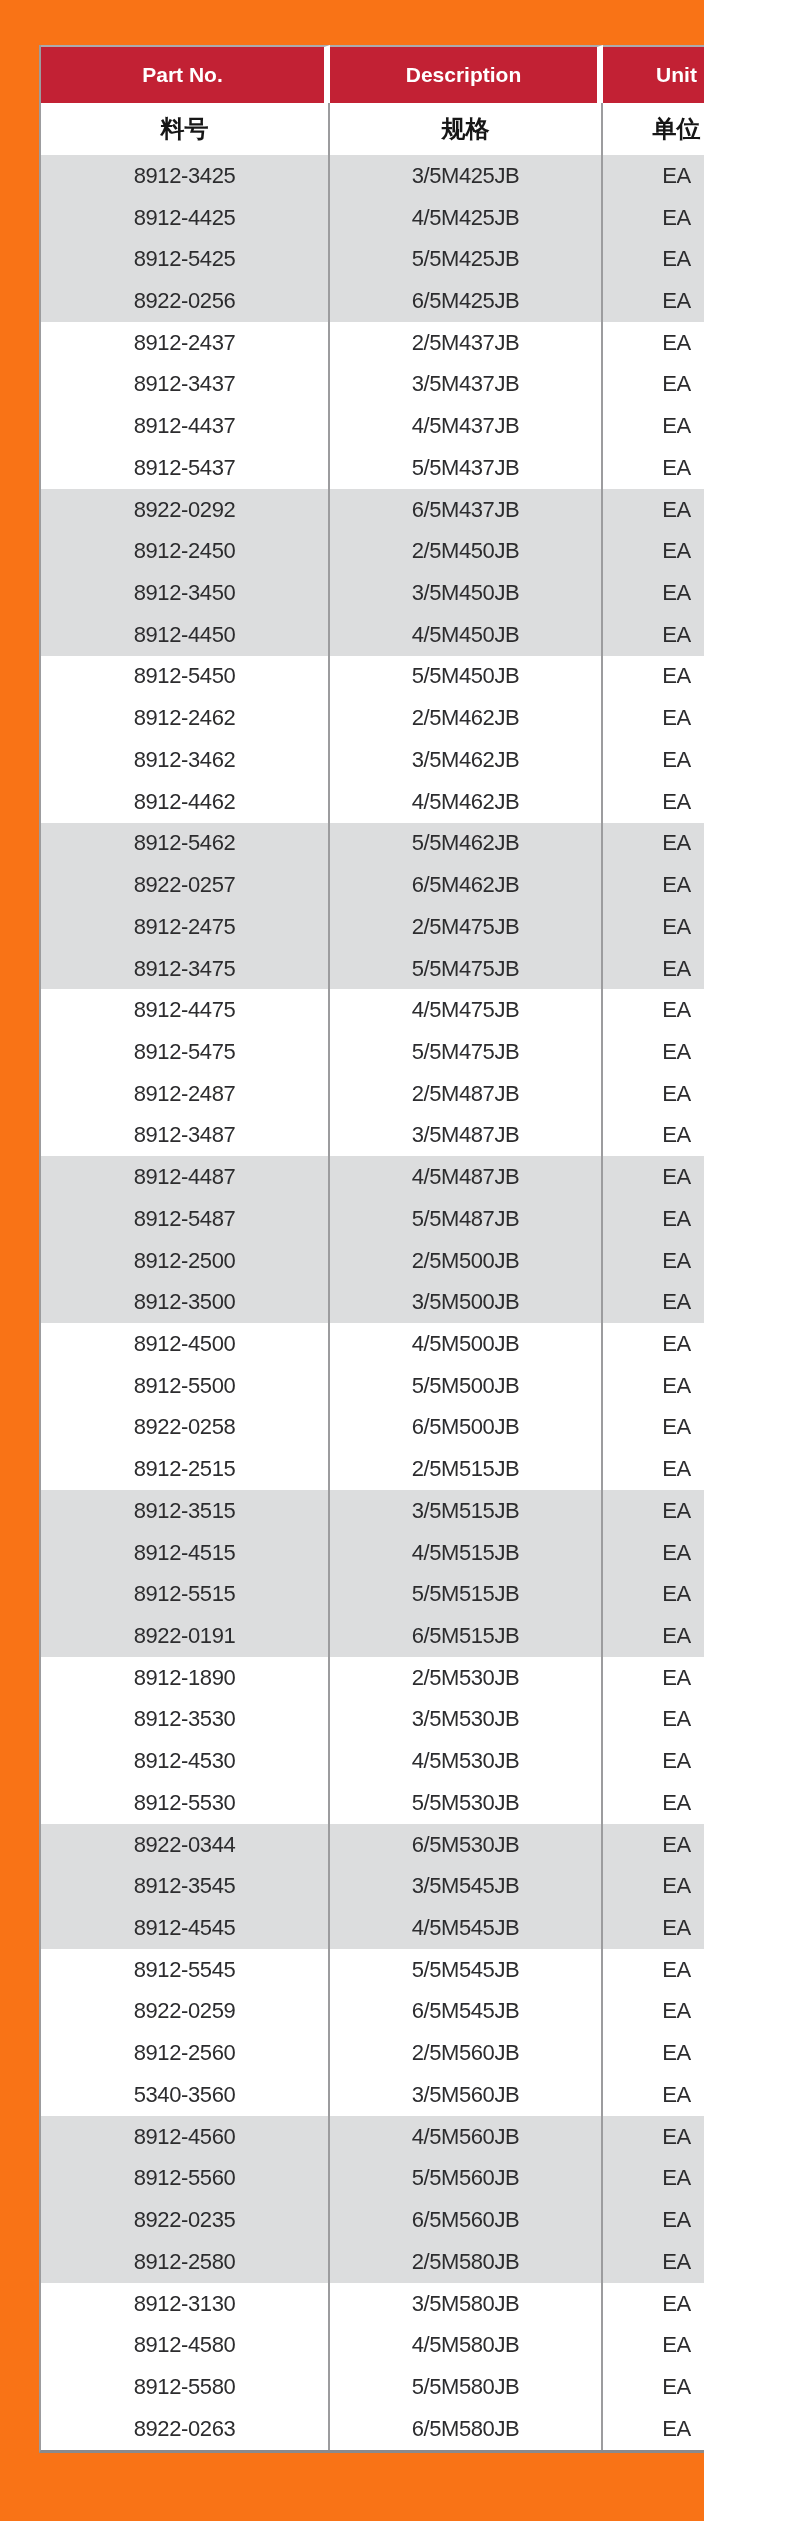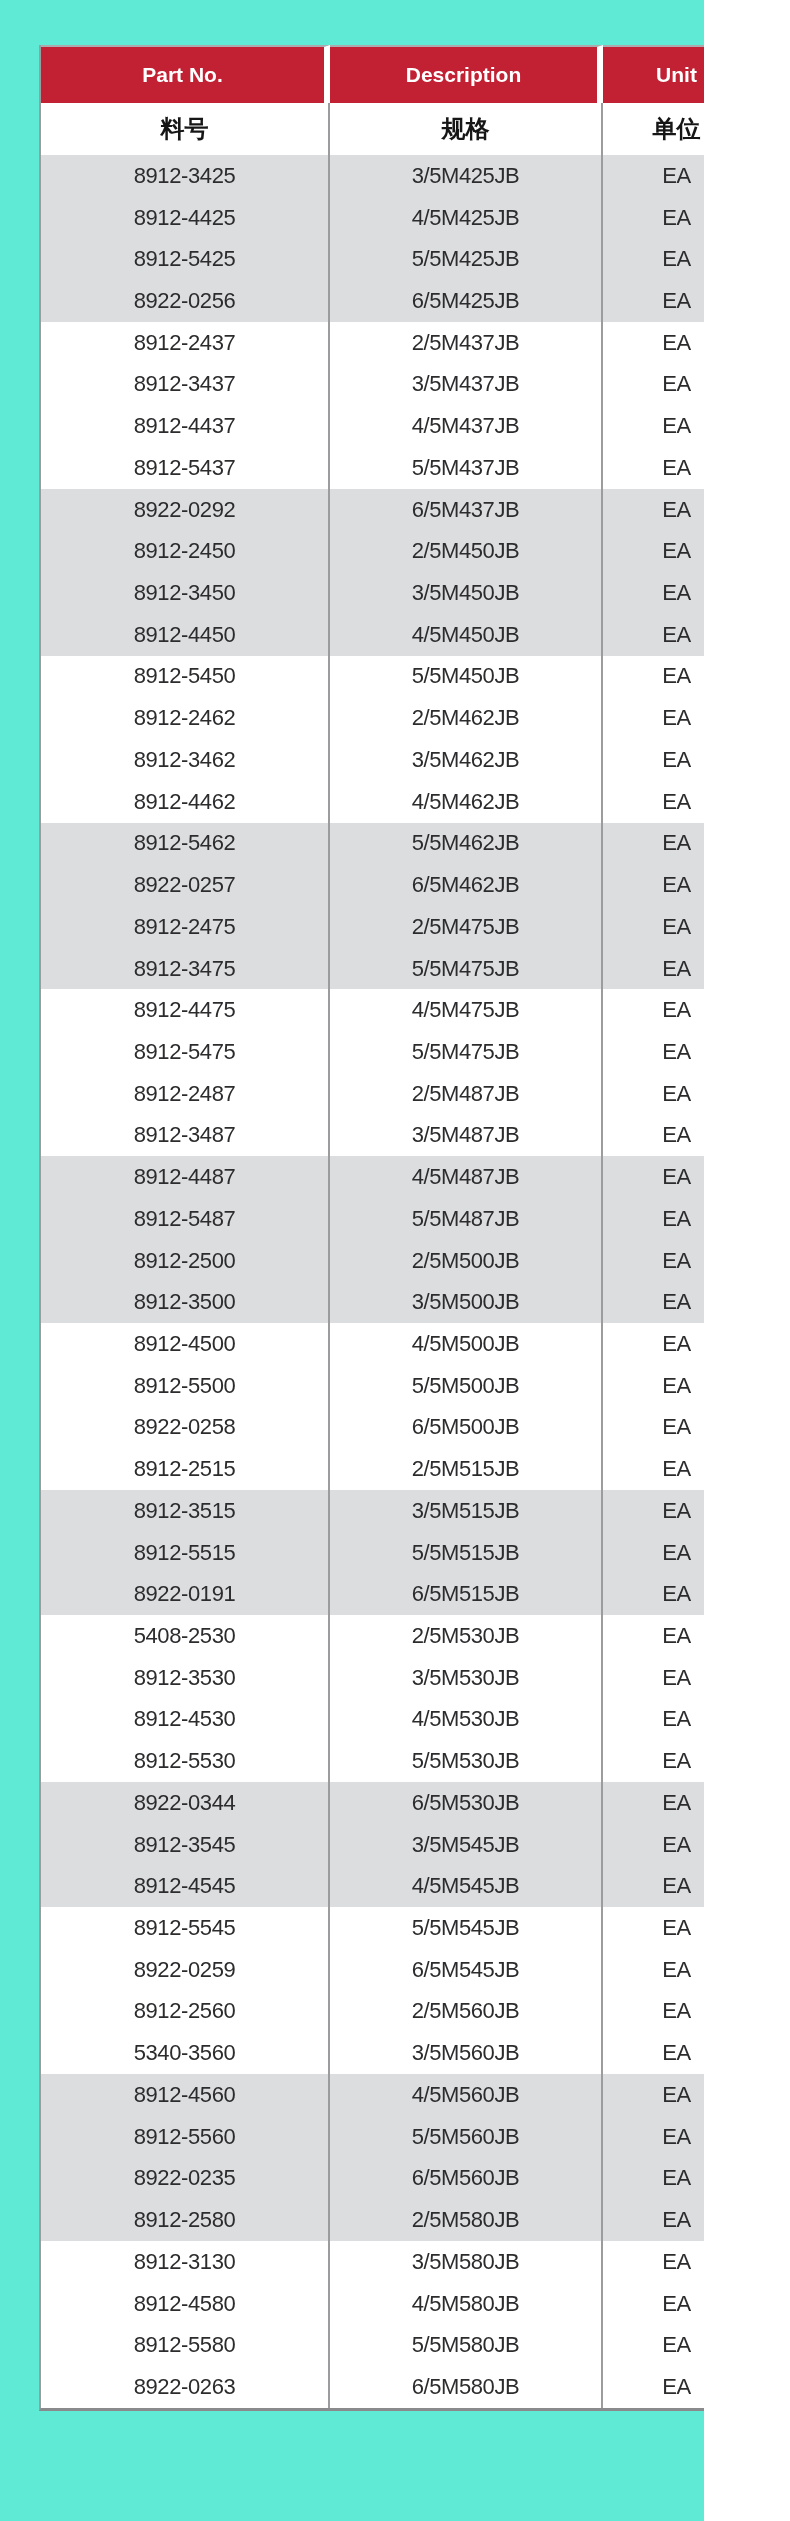--- a/index.html
+++ b/index.html
@@ -11,21 +11,21 @@
   * { box-sizing: border-box; }
   html, body { margin: 0; padding: 0; }
   body {
     width: 790px; height: 2521px;
     background: #ffffff;
     font-family: "Liberation Sans", sans-serif;
   }
   .page {
     position: relative;
     width: 704px; height: 2521px;
-    background: #5eead4;
+    background: #f97316;
     overflow: hidden;
   }
   table.parts {
     position: absolute;
     left: 39px; top: 45px;
     width: 709px;
     table-layout: fixed;
     border-collapse: separate;
     border-spacing: 0;
     border-left: 2px solid var(--border);
@@ -256,31 +256,36 @@
           <td>8912-2515</td>
           <td>2/5M515JB</td>
           <td>EA</td>
         </tr>
         <tr class="shaded">
           <td>8912-3515</td>
           <td>3/5M515JB</td>
           <td>EA</td>
         </tr>
         <tr class="shaded">
+          <td>8912-4515</td>
+          <td>4/5M515JB</td>
+          <td>EA</td>
+        </tr>
+        <tr class="shaded">
           <td>8912-5515</td>
           <td>5/5M515JB</td>
           <td>EA</td>
         </tr>
         <tr class="shaded">
           <td>8922-0191</td>
           <td>6/5M515JB</td>
           <td>EA</td>
         </tr>
         <tr>
-          <td>5408-2530</td>
+          <td>8912-1890</td>
           <td>2/5M530JB</td>
           <td>EA</td>
         </tr>
         <tr>
           <td>8912-3530</td>
           <td>3/5M530JB</td>
           <td>EA</td>
         </tr>
         <tr>
           <td>8912-4530</td>

